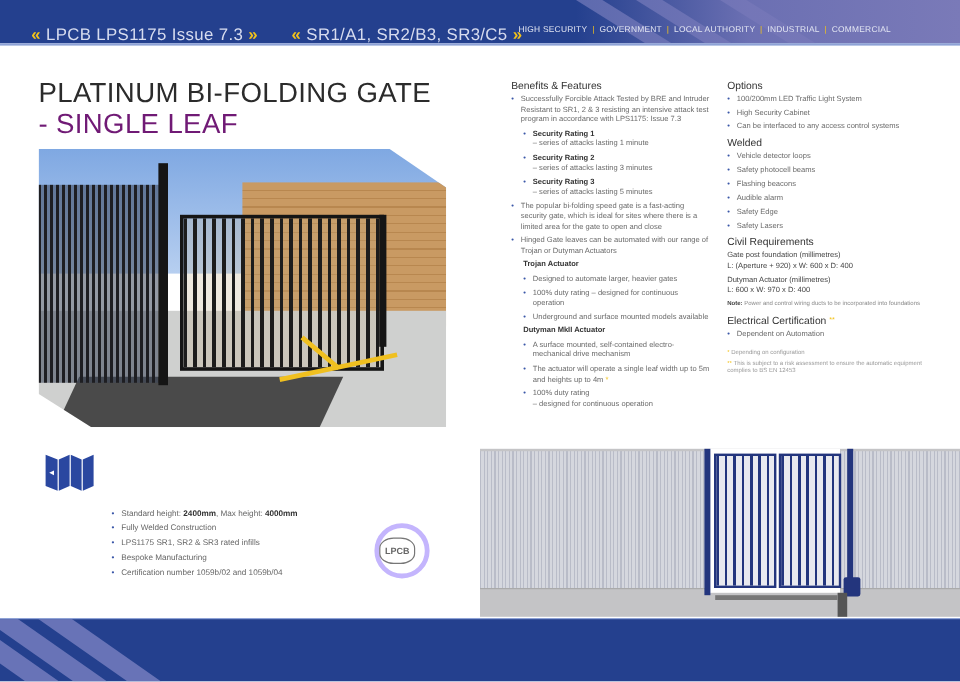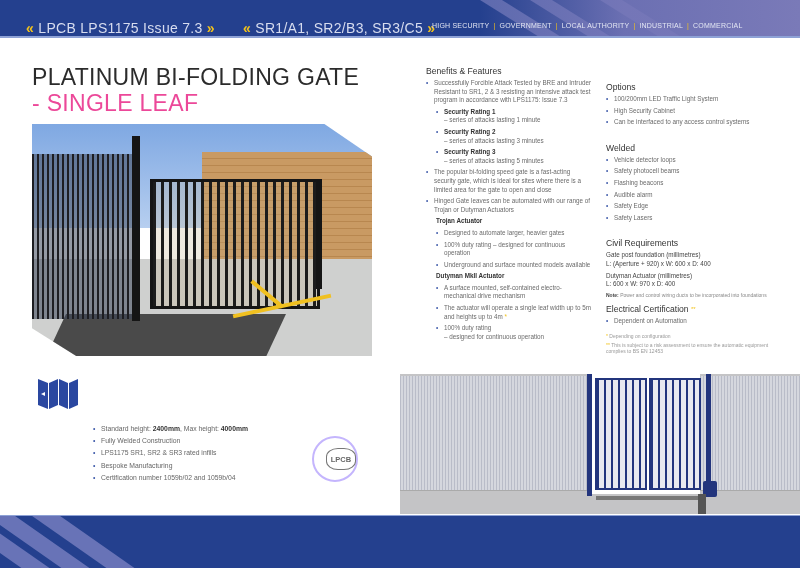--- a/index.html
+++ b/index.html
@@ -12,21 +12,21 @@
     background:linear-gradient(90deg, rgba(120,120,185,0) 0%, rgba(120,120,185,0.85) 45%, #7a7ab8 100%); }
   .topbar .stripe { position:absolute; top:-10px; height:70px; width:22px; background:rgba(140,140,200,0.55); transform:skewX(58deg); }
   .topbar-bottomline { position:absolute; left:0; top:36px; width:800px; height:2px; background:#8ea2d6; }
   .hdr-text { position:absolute; top:20px; font-size:14px; letter-spacing:0.3px; color:#d7dcef; white-space:nowrap; }
   .hdr-text .chev { color:#f2c21b; font-weight:bold; }
   .hdr-nav { position:absolute; left:432px; top:22px; font-size:7px; color:#e3e6f3; letter-spacing:0.2px; white-space:nowrap; }
   .hdr-nav .sep { color:#f2c21b; padding:0 4px; }
 
   
   .title1 { position:absolute; left:32px; top:64px; font-size:23px; color:#2b2b2b; letter-spacing:0.3px; white-space:nowrap; }
-  .title2 { position:absolute; left:32px; top:90px; font-size:23px; color:#ec4899; letter-spacing:0.3px; white-space:nowrap; }
+  .title2 { position:absolute; left:32px; top:90px; font-size:23px; color:#701a75; letter-spacing:0.3px; white-space:nowrap; }
 
   
   .photo { position:absolute; left:32px; top:124px; width:340px; height:232px; overflow:hidden;
     clip-path:polygon(0 0, 86% 0, 100% 14%, 100% 100%, 13% 100%, 0 88%); }
   .photo .sky { position:absolute; left:0; top:0; width:100%; height:45%; background:linear-gradient(180deg,#7fa8e2 0%, #b7cff0 100%); }
   .photo .wall { position:absolute; left:170px; top:28px; width:170px; height:120px; background:repeating-linear-gradient(180deg,#c99a63 0 6px,#b8874f 6px 7px); }
   .photo .ground { position:absolute; left:0; top:58%; width:100%; height:42%; background:#cfd0cf; }
   .photo .tarmac { position:absolute; left:20px; top:190px; width:220px; height:60px; background:#4a4a4a; transform:skewX(-25deg); }
   .photo .fence-left { position:absolute; left:0; top:30px; width:100px; height:165px; background:repeating-linear-gradient(90deg,#1e1e22 0 2px, rgba(60,70,90,0.55) 2px 5px); }
   .photo .gate { position:absolute; left:118px; top:55px; width:170px; height:130px; background:repeating-linear-gradient(90deg,#1c1c1c 0 3px, rgba(190,170,130,0.25) 3px 8px); border:3px solid #151515; }
@@ -37,36 +37,36 @@
   .col { position:absolute; font-size:6.3px; line-height:8.6px; color:#6a6a6a; }
   .col h3 { font-size:8.6px; font-weight:normal; color:#333; margin-bottom:3px; line-height:10px; }
   .col ul { list-style:none; }
   .col li { position:relative; padding-left:8px; margin-bottom:3px; }
   .col li::before { content:"•"; position:absolute; left:0; top:0; color:#3a57a8; }
   .col .sub { padding-left:10px; }
   .col .sub li b { color:#333; font-weight:bold; }
   .col .actuator { font-weight:bold; color:#333; margin:3px 0 3px 10px; }
   .col .star { color:#f2c21b; }
 
-  .col-right h3 { font-size:8.6px; margin-top:16px; }
+  .col-right h3 { font-size:8.6px; margin-top:0; }
   .civil p { color:#444; margin-bottom:3px; }
   .note { font-size:5px; line-height:6px; color:#888; }
   .note b { color:#444; }
   .foot-notes { font-size:5px; line-height:6px; color:#999; margin-top:8px; }
   .foot-notes div { margin-bottom:3px; }
 
   
   .intro-icon { position:absolute; left:36px; top:377px; width:44px; height:34px; }
   .intro { position:absolute; left:93px; top:377px; width:300px; font-size:8px; line-height:11px; color:#333; }
   .intro p { margin-bottom:4px; }
   .specs { position:absolute; left:93px; top:423px; font-size:6.8px; line-height:12.2px; color:#666; }
   .specs li { list-style:none; position:relative; padding-left:8px; }
   .specs li::before { content:"•"; position:absolute; left:0; color:#3a57a8; }
   .specs b { color:#333; }
-  .lpcb-logo { position:absolute; left:312px; top:436px; width:46px; height:46px; border-radius:50%; border:2px solid #c4b5fd; display:flex; align-items:center; justify-content:flex-end; }
+  .lpcb-logo { position:absolute; left:312px; top:436px; width:46px; height:46px; border-radius:50%; border:4px solid #c4b5fd; display:flex; align-items:center; justify-content:flex-start; }
   .lpcb-logo .inner { width:30px; height:22px; border:1.5px solid #777; border-radius:40%; font-size:7.5px; font-weight:bold; color:#666; display:flex; align-items:center; justify-content:center; background:#fff; }
 
   
   .illus { position:absolute; left:400px; top:374px; width:400px; height:140px; background:#c4c4c6; }
   .illus .mesh { position:absolute; left:0; top:2px; width:400px; height:114px; background:repeating-linear-gradient(90deg,#b9bcc8 0 1px,#d5d7de 1px 3px); }
   .illus .baseline { position:absolute; left:0; top:116px; width:400px; height:1px; background:#aaa; }
   .illus .gateframe { position:absolute; left:188px; top:0; width:112px; height:120px; background:#ffffff; }
   .illus .leaf { position:absolute; top:4px; height:112px; width:52px; border:2px solid #23357d; background:repeating-linear-gradient(90deg,#23357d 0 2px, transform 2px 7px); }
   .illus .leaf { background:repeating-linear-gradient(90deg,#23357d 0 2.2px, #e8e9ef 2.2px 7px); }
   .illus .gpost { position:absolute; top:0; width:5px; height:122px; background:#23357d; }

